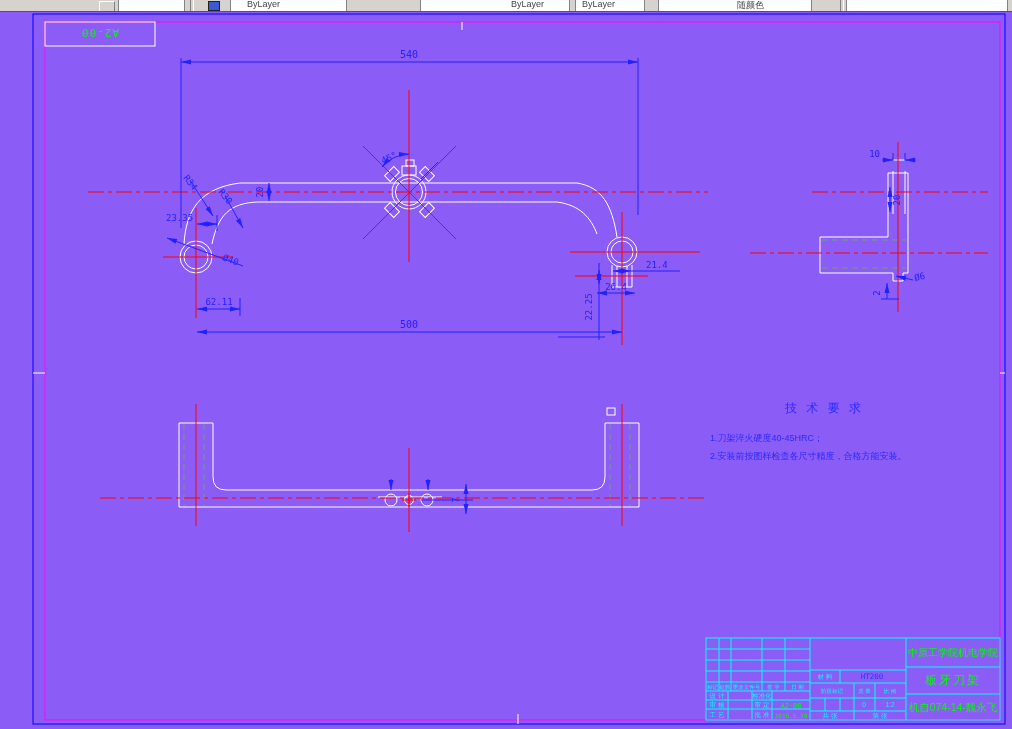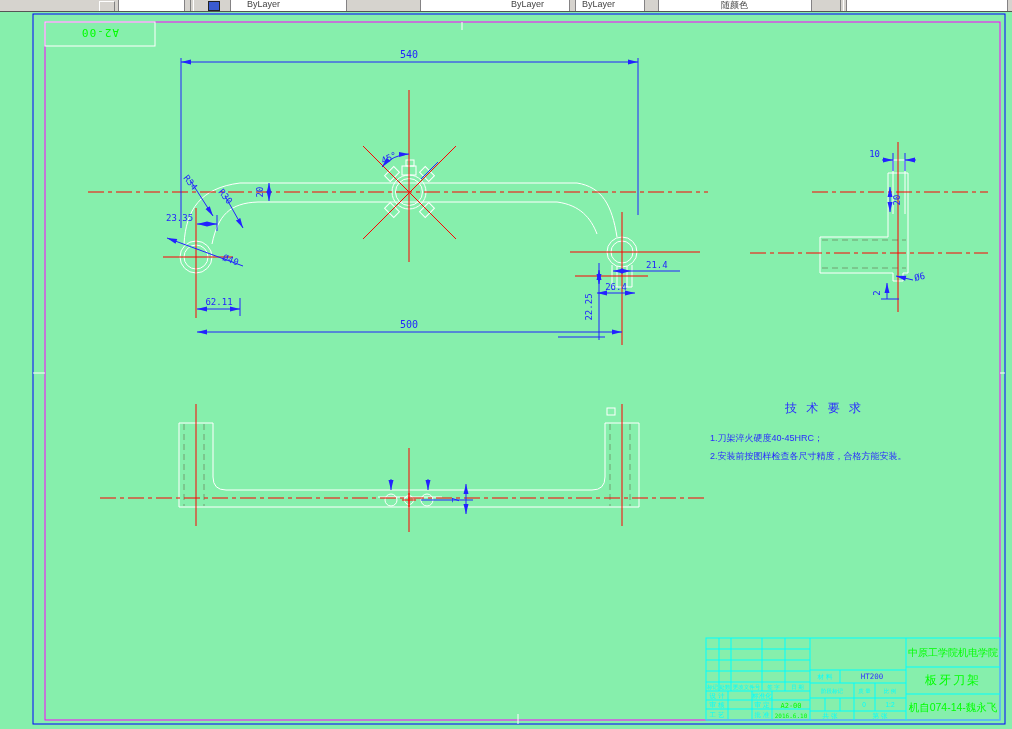--- a/index.html
+++ b/index.html
@@ -1,28 +1,28 @@
 <!DOCTYPE html>
 <html><head>
 <meta charset="utf-8">
 <style>
   html,body{margin:0;padding:0;background:#000;width:1012px;height:729px;overflow:hidden;
     font-family:"Liberation Sans",sans-serif;}
-  .screen{position:relative;width:1012px;height:729px;background:#86efac;}
+  .screen{position:relative;width:1012px;height:729px;background:#8b5cf6;}
   .toolbar{position:absolute;top:0;left:0;width:1012px;height:11px;background:#d6d3ce;
     border-bottom:1px solid #555;overflow:hidden;z-index:5;}
   .tbtn{position:absolute;top:1px;left:99px;width:14px;height:9px;background:#d6d3ce;
     border:1px solid #808080;border-top-color:#fff;border-left-color:#fff;}
   .combo{position:absolute;top:-10px;height:20px;background:#fff;border:1px solid #848284;}
   .combo span{position:absolute;top:8px;font-size:9px;color:#444;white-space:nowrap;}
   .c1{left:118px;width:65px}
   .c2{left:230px;width:115px}.c2 span{left:16px}
   .c3{left:420px;width:148px}.c3 span{left:90px}
   .c4{left:575px;width:68px}.c4 span{left:6px}
-  .c5{left:658px;width:152px}.c5 span{left:62px}
+  .c5{left:658px;width:152px}.c5 span{left:78px}
   .c6{left:846px;width:160px}
   .swatch{position:absolute;top:1px;left:208px;width:10px;height:8px;background:#3a5bd0;
     border:1px solid #222;}
   .groove{position:absolute;top:0;width:2px;height:11px;border-left:1px solid #808080;
     border-right:1px solid #fff;}
   svg{position:absolute;top:0;left:0;}
   .geo{stroke:#fff;stroke-width:1;fill:none;}
   .cl{stroke:#f00;stroke-width:1;fill:none;stroke-dasharray:16 4 4 4;}
   .cls{stroke:#f00;stroke-width:1;fill:none;}
   .hid{stroke:#70a070;stroke-width:1;fill:none;stroke-dasharray:6 4;}

